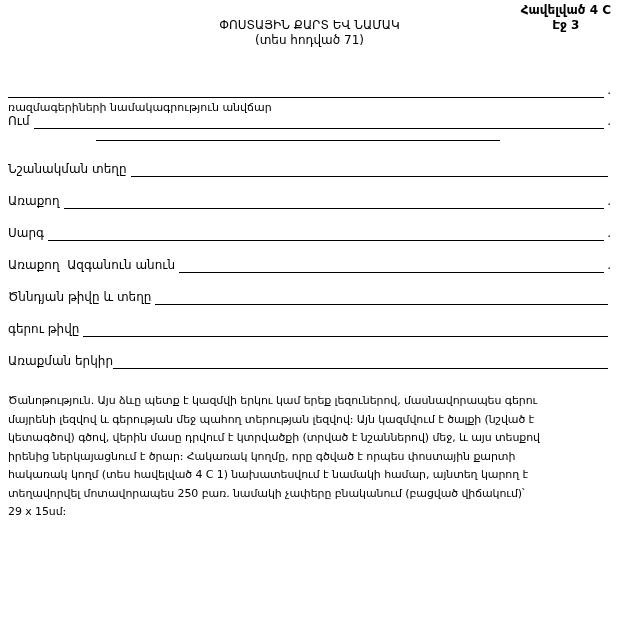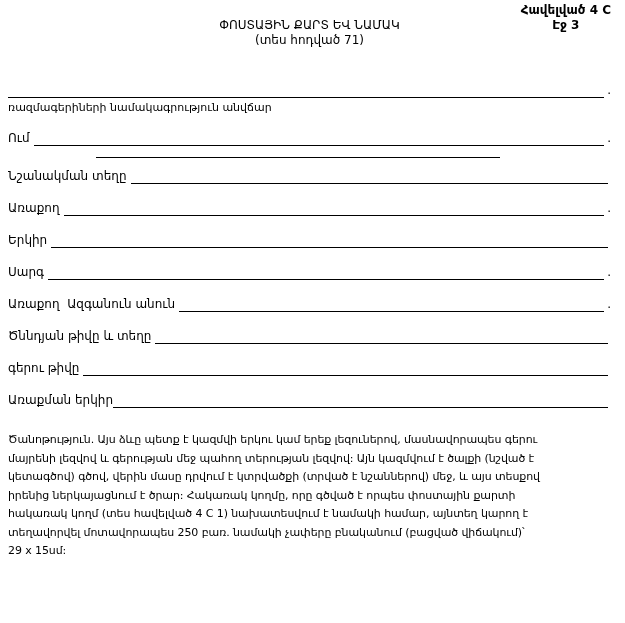--- a/index.html
+++ b/index.html
@@ -26,26 +26,26 @@
   .fill{
     flex:1 1 auto;height:13px;
     border-bottom:1px solid #000;
     margin-left:4px;
   }
   .fill.nogap{margin-left:0;}
   .trail{flex:0 0 auto;margin-left:3px;}
   .top-row{margin-top:33px;}
   .top-row .fill{margin-left:0;}
   .caption{font-size:11px;margin-top:3px;}
-  .row-um{margin-top:17px;}
+  .row-um{}
   .cont-line{
     margin:11px 0 0 88px;width:404px;height:0;
     border-bottom:1px solid #000;
   }
-  .row-gap1{margin-top:11px;}
+  .row-gap1{margin-top:21px;}
   .row-gap{margin-top:17px;}
   .note{
     margin-top:23px;font-size:11px;line-height:18.5px;
     letter-spacing:-0.1px;
   }
   .note div{white-space:nowrap;}
 </style>
 </head>
 <body>
 
@@ -81,25 +81,20 @@
     <span class="fill"></span>
     <span class="trail"></span>
   </div>
 
   <div class="row row-gap">
     <span class="label">Առաքող</span>
     <span class="fill"></span>
     <span class="trail">.</span>
   </div>
 
-  <div class="row row-gap">
-    <span class="label">Երկիր</span>
-    <span class="fill"></span>
-    <span class="trail"></span>
-  </div>
 
   <div class="row row-gap">
     <span class="label">Սարգ</span>
     <span class="fill"></span>
     <span class="trail">.</span>
   </div>
 
   <div class="row row-gap">
     <span class="label">Առաքող  Ազգանուն անուն</span>
     <span class="fill"></span>

